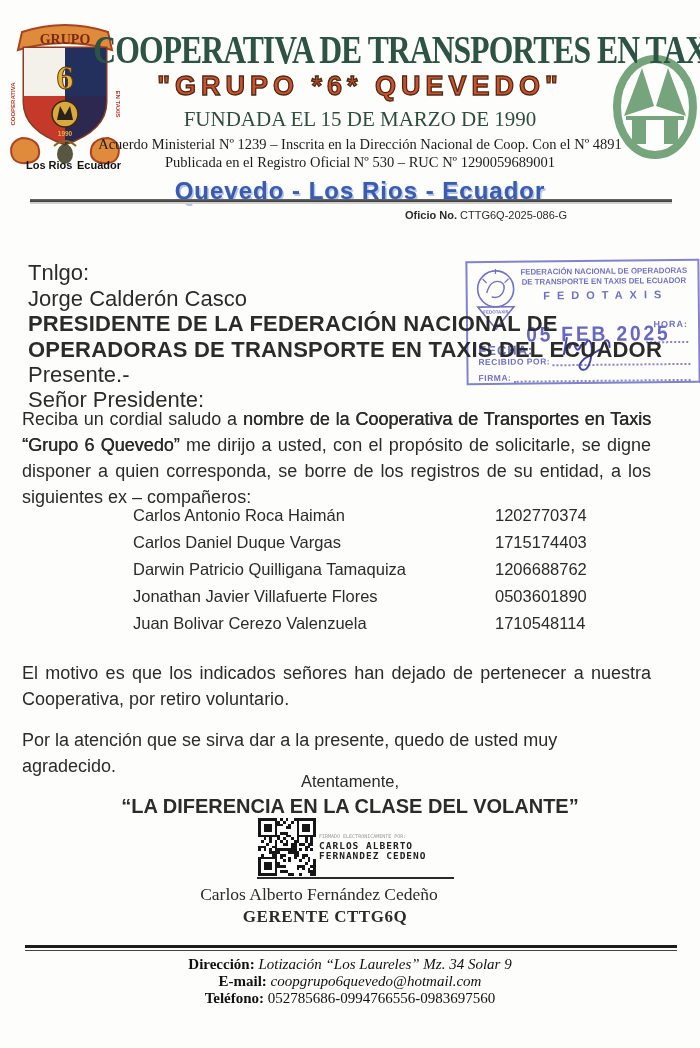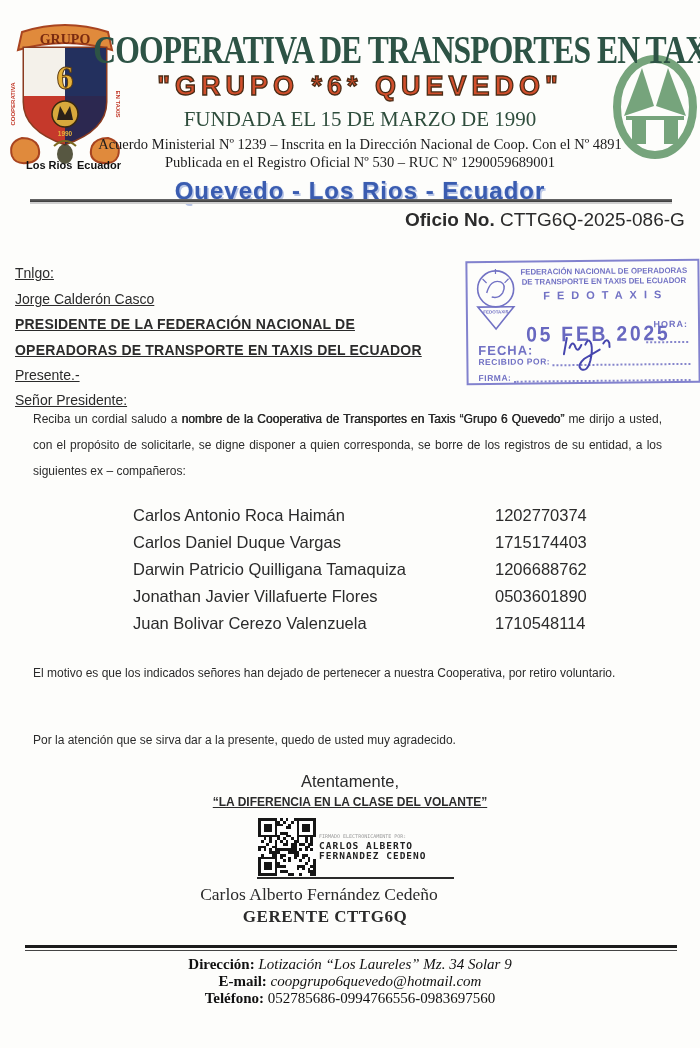--- a/index.html
+++ b/index.html
@@ -14,21 +14,21 @@
              letter-spacing:-1px;}
   .hdr-sub{margin-top:6px;font-size:27px;font-weight:bold;letter-spacing:5px;color:#d14f2c;
            -webkit-text-stroke:1.3px #4a2c16;white-space:nowrap;}
   .hdr-founded{margin-top:5px;font-family:"Liberation Serif",serif;font-weight:normal;font-size:21px;color:#2e4d3c;}
   .hdr-reg{margin-top:3px;font-family:"Liberation Serif",serif;font-size:14.5px;color:#1c1c1c;line-height:18px;}
   .hdr-loc{margin-top:6px;font-size:24px;font-weight:bold;letter-spacing:1px;color:#3a5cb0;
            text-shadow:0 0 1px #9db1dd, 1.5px 1.5px 0 #b9c6e6;}
   .hdr-rule{left:30px;top:199px;width:642px;height:3px;background:linear-gradient(#6a6a6a,#3a3a3a);box-shadow:0 2px 0 #cfcfcf;}
 
   
-  .oficio{left:405px;top:209px;font-size:19px;}
+  .oficio{left:405px;top:209px;font-size:11px;}
   .oficio b{font-weight:700;}
   .dateline{left:418px;top:234px;font-size:16.5px;}
 
   
   .stamp{left:466px;top:260px;width:230px;height:120px;border:2px solid rgba(108,108,198,.85);
          color:#7272c4;transform:rotate(-.6deg);background:rgba(255,255,255,0);}
   .stamp .tb{position:absolute;left:52px;top:5px;width:172px;text-align:center;font-weight:bold;
              font-size:8px;line-height:10px;transform:scaleX(.98);transform-origin:left top;}
   .stamp .fed{position:absolute;left:52px;top:27px;width:172px;text-align:center;font-size:11px;
               font-weight:bold;letter-spacing:7px;}
@@ -39,30 +39,30 @@
   .stamp .hdots{position:absolute;right:10px;top:80px;width:42px;border-bottom:2px dotted #8585cc;}
   .stamp .recib{position:absolute;left:10px;top:94px;right:8px;font-size:8.5px;font-weight:bold;
                 letter-spacing:.5px;display:flex;}
   .stamp .recib .dots{flex:1;border-bottom:2px dotted #8585cc;margin-left:2px;}
   .stamp .firma{position:absolute;left:10px;top:110px;right:8px;font-size:8.5px;font-weight:bold;
                 letter-spacing:.5px;display:flex;}
   .stamp .firma .dots{flex:1;border-bottom:2px dotted #8585cc;margin-left:2px;}
   .sign-squiggle{position:absolute;left:560px;top:330px;transform:rotate(-4deg);}
 
   
-  .ln{left:15px;font-size:14px;line-height:20px;white-space:nowrap;text-decoration:underline;}
+  .ln{left:28px;font-size:22px;line-height:20px;white-space:nowrap;}
   .bold-ln{font-weight:700;letter-spacing:.2px;}
-  .para{left:33px;width:629px;font-size:12px;line-height:26px;text-align:justify;}
+  .para{left:22px;width:629px;font-size:18px;line-height:26px;text-align:justify;}
   .semib{text-shadow:.45px 0 0 currentColor;}
   .members{left:133px;top:506px;width:480px;}
   .mrow{position:relative;height:27px;font-size:16.5px;}
   .mrow .mid{position:absolute;left:362px;}
   .cent{left:0;width:700px;text-align:center;}
   .atent{top:772px;font-size:16.5px;}
-  .slogan{top:795px;font-size:12px;font-weight:700;text-decoration:underline;}
+  .slogan{top:795px;font-size:20px;font-weight:700;}
 
   
   .qr{left:258px;top:818px;width:58px;height:58px;display:grid;
       grid-template-columns:repeat(21,1fr);grid-template-rows:repeat(21,1fr);background:#fff;}
   .qr div{background:transparent;}
   .qr div.d{background:#161616;}
   .esign{left:319px;top:831px;line-height:10px;}
   .esign .tiny{font-size:5px;color:#9a9a9a;font-family:"DejaVu Sans Mono",monospace;white-space:nowrap;}
   .esign .nm{font-family:"DejaVu Sans Mono",monospace;font-size:9.5px;font-weight:bold;letter-spacing:1px;
              color:#222;white-space:nowrap;}

